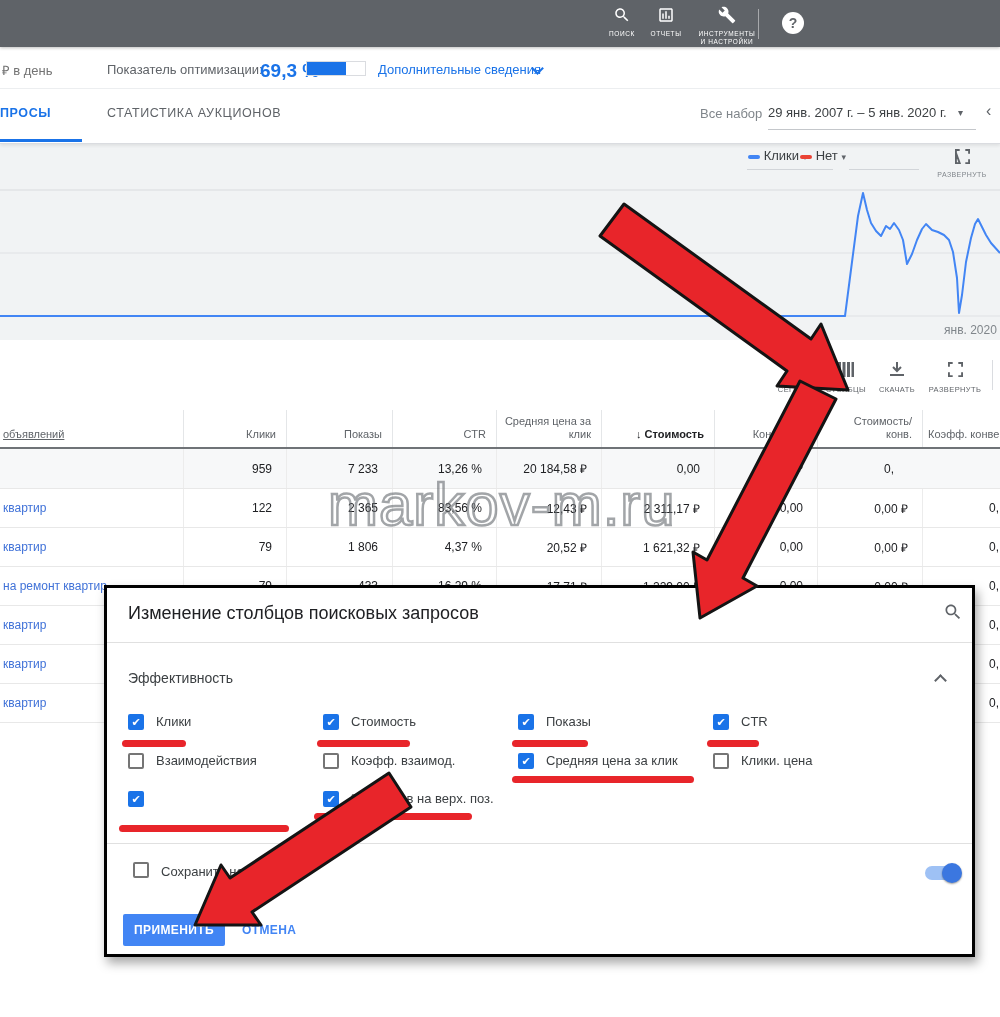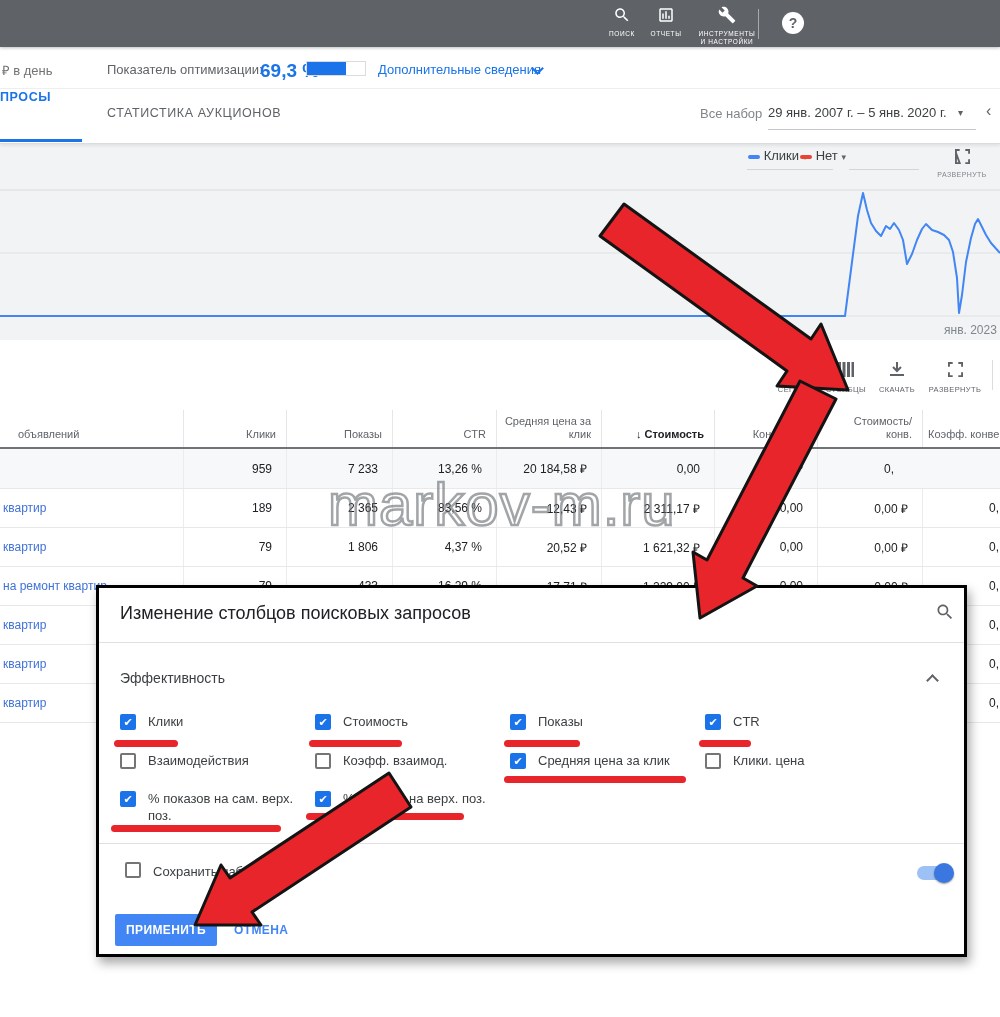--- a/index.html
+++ b/index.html
@@ -23,21 +23,21 @@
   .opt-value{position:absolute;left:260px;top:13px;font-size:19px;font-weight:bold;color:#1a73e8;}
   .opt-bar{position:absolute;left:306px;top:14px;width:58px;height:13px;background:#fff;border:1px solid #dadce0;}
   .opt-bar .fill{height:100%;background:#1a73e8;}
   .opt-details{position:absolute;left:378px;top:15px;font-size:13px;color:#1a73e8;}
   .chev{display:inline-block;width:7px;height:7px;border:solid #1a73e8;border-width:0 2px 2px 0;transform:rotate(45deg);}
   .opt-chev{position:absolute;left:533px;top:17px;}
 
   
   .tabsrow{position:absolute;left:0;top:88px;width:1000px;height:55px;background:#fff;
     border-bottom:1px solid #dadce0;box-shadow:0 2px 3px rgba(0,0,0,.07);z-index:8;}
-  .tab-active{position:absolute;left:0;top:2px;font-size:12.5px;letter-spacing:.6px;color:#1a73e8;font-weight:bold;}
+  .tab-active{position:absolute;left:0;top:18px;font-size:12.5px;letter-spacing:.6px;color:#1a73e8;font-weight:bold;}
   .tab-underline{position:absolute;left:0;top:51px;width:82px;height:3px;background:#1a73e8;}
   .tab-inactive{position:absolute;left:107px;top:18px;font-size:12.5px;letter-spacing:.6px;color:#5f6368;}
   .range-label{position:absolute;left:700px;top:18px;font-size:13px;color:#80868b;}
   .range-value{position:absolute;left:768px;top:17px;font-size:13px;color:#3c4043;}
   .range-caret{position:absolute;left:958px;top:19px;font-size:10px;color:#5f6368;}
   .range-underline{position:absolute;left:768px;top:41px;width:208px;height:1px;background:#c4c7cb;}
   .range-prev{position:absolute;left:986px;top:14px;font-size:16px;color:#5f6368;}
 
   
   .chartsec{position:absolute;left:0;top:143px;width:1000px;height:197px;background:#f1f3f4;z-index:1;}
@@ -54,38 +54,38 @@
   .tool{position:absolute;top:22px;width:56px;text-align:center;color:#5f6368;}
   .tool .lbl{font-size:7.5px;letter-spacing:.4px;margin-top:4px;color:#5f6368;}
   .tool-div{position:absolute;left:992px;top:20px;width:1px;height:30px;background:#dadce0;}
 
   
   .table{position:absolute;left:0;top:410px;width:1000px;z-index:1;}
   .trow{display:grid;grid-template-columns:184px 103px 106px 104px 105px 113px 103px 105px 140px;width:1063px;}
   .thead{height:37px;border-bottom:2px solid #6f7377;}
   .th{display:flex;align-items:flex-end;justify-content:flex-end;padding:0 10px 6px 4px;
       font-size:11px;color:#5f6368;line-height:13px;border-right:1px solid #e4e6e8;text-align:right;}
-  .th.first{justify-content:flex-start;text-align:left;padding-left:18px;}
+  .th.first{justify-content:flex-start;text-align:left;padding-left:3px;text-decoration:underline;}
   .th.sorted{color:#202124;font-weight:bold;}
   .th .wrapnarrow{display:inline-block;max-width:92px;}
   .th .wrapslash{display:inline-block;max-width:72px;overflow-wrap:break-word;}
   .th.last{justify-content:flex-start;padding-left:5px;border-right:none;white-space:nowrap;overflow:hidden;}
   .tbodyrow{height:38px;border-bottom:1px solid #e8e8e8;background:#fff;}
   .tbodyrow.total{height:39px;background:#f7f8f9;}
   .td{display:flex;align-items:center;justify-content:flex-end;padding:0 14px 0 4px;
       font-size:12px;color:#202124;border-right:1px solid #ececec;white-space:nowrap;overflow:hidden;}
   .td.first{justify-content:flex-start;padding-left:3px;}
   .td.first .link{color:#4072d8;}
   .td.last{justify-content:flex-start;padding-left:66px;border-right:none;}
 
   .watermark{position:absolute;left:328px;top:470px;font-size:60px;letter-spacing:1px;z-index:4;
     color:transparent;-webkit-text-stroke:2.5px rgba(100,105,110,.6);}
 
   
-  .modal{position:absolute;left:96px;top:585px;width:871px;height:372px;box-sizing:border-box;
+  .modal{position:absolute;left:104px;top:585px;width:871px;height:372px;box-sizing:border-box;
     background:#fff;border:3px solid #000;box-shadow:3px 6px 10px rgba(0,0,0,.35);z-index:50;}
   .m-title{position:absolute;left:21px;top:15px;font-size:18px;color:#202124;}
   .m-search{position:absolute;left:836px;top:14px;}
   .m-div1{position:absolute;left:0;top:54px;width:100%;height:1px;background:#e0e0e0;}
   .m-section{position:absolute;left:21px;top:82px;font-size:14px;color:#3c4043;}
   .m-collapse{position:absolute;left:829px;top:88px;width:7px;height:7px;border:solid #5f6368;
     border-width:0 2px 2px 0;transform:rotate(-135deg);}
   .cbgrid{position:absolute;left:21px;top:126px;display:grid;
     grid-template-columns:195px 195px 195px 195px;grid-template-rows:39px 38px 60px;align-items:start;}
   .cb-item{display:flex;align-items:flex-start;gap:12px;}
@@ -181,21 +181,21 @@
           <path fill="none" stroke="#5f6368" stroke-width="2" d="M1 5V1h4M11 1h4v4M15 11v4h-4M5 15H1v-11-0z M1 11v4"></path>
         </svg>
       <div class="lbl">РАЗВЕРНУТЬ</div>
     </div>
     <svg class="abs" style="left:0;top:0;" width="1000" height="197">
       <line x1="0" y1="47" x2="1000" y2="47" stroke="#d9dbde" stroke-width="1"></line>
       <line x1="0" y1="110" x2="1000" y2="110" stroke="#dfe1e4" stroke-width="1"></line>
       <line x1="0" y1="173" x2="1000" y2="173" stroke="#dfe1e4" stroke-width="1"></line>
       <polyline fill="none" stroke="#4285f4" stroke-width="2" stroke-linejoin="round" points="0,173 845,173 852,119 858,73 863,50 867,67 871,80 876,88 881,93 886,83 890,86 894,80 899,87 903,97 907,121 912,111 917,97 922,86 926,81 932,87 938,89 944,92 949,97 953,109 957,135 959,170 962,152 966,119 971,95 975,81 978,76 982,84 986,92 991,100 1000,110"></polyline>
     </svg>
-    <div class="xlabel">янв. 2023</div>
+    <div class="xlabel">янв. 2020</div>
   </div>
 
   <div class="ttoolbar">
     <div class="tool" style="left:769px;">
       <svg width="17" height="15" viewBox="0 0 17 15">
         <rect x="0" y="4" width="17" height="2" fill="#5f6368"></rect>
           <rect x="10" y="1" width="2" height="8" fill="#5f6368"></rect>
         <rect x="0" y="10" width="17" height="2" fill="#5f6368"></rect>
           <rect x="4" y="7" width="2" height="8" fill="#5f6368"></rect>
       </svg>
@@ -251,21 +251,21 @@
       <div class="td">20 184,58 ₽</div>
       <div class="td">0,00</div>
       <div class="td">0,00 ₽</div>
       <div class="td last">0,</div>
     </div>
 
     <div class="trow tbodyrow">
       <div class="td first">
           <span class="link">квартир</span>
         </div>
-      <div class="td">189</div>
+      <div class="td">122</div>
       <div class="td">2 365</div>
       <div class="td">83,56 %</div>
       <div class="td">12,43 ₽</div>
       <div class="td">2 311,17 ₽</div>
       <div class="td">0,00</div>
       <div class="td">0,00 ₽</div>
       <div class="td last">0,</div>
     </div>
 
     <div class="trow tbodyrow">
@@ -392,21 +392,20 @@
         <span class="cb-label">Средняя цена за клик</span>
       </div>
       <div class="cb-item">
         <span class="cb-box"></span>
         <span class="cb-label">Клики. цена</span>
       </div>
       <div class="cb-item on">
         <span class="cb-box">
             <span class="mark">✔</span>
           </span>
-        <span class="cb-label">% показов на сам. верх. поз.</span>
       </div>
       <div class="cb-item on">
         <span class="cb-box">
             <span class="mark">✔</span>
           </span>
         <span class="cb-label">% показов на верх. поз.</span>
       </div>
     </div>
 
     <div class="redline" style="left:15px;top:152px;width:64px;"></div>

